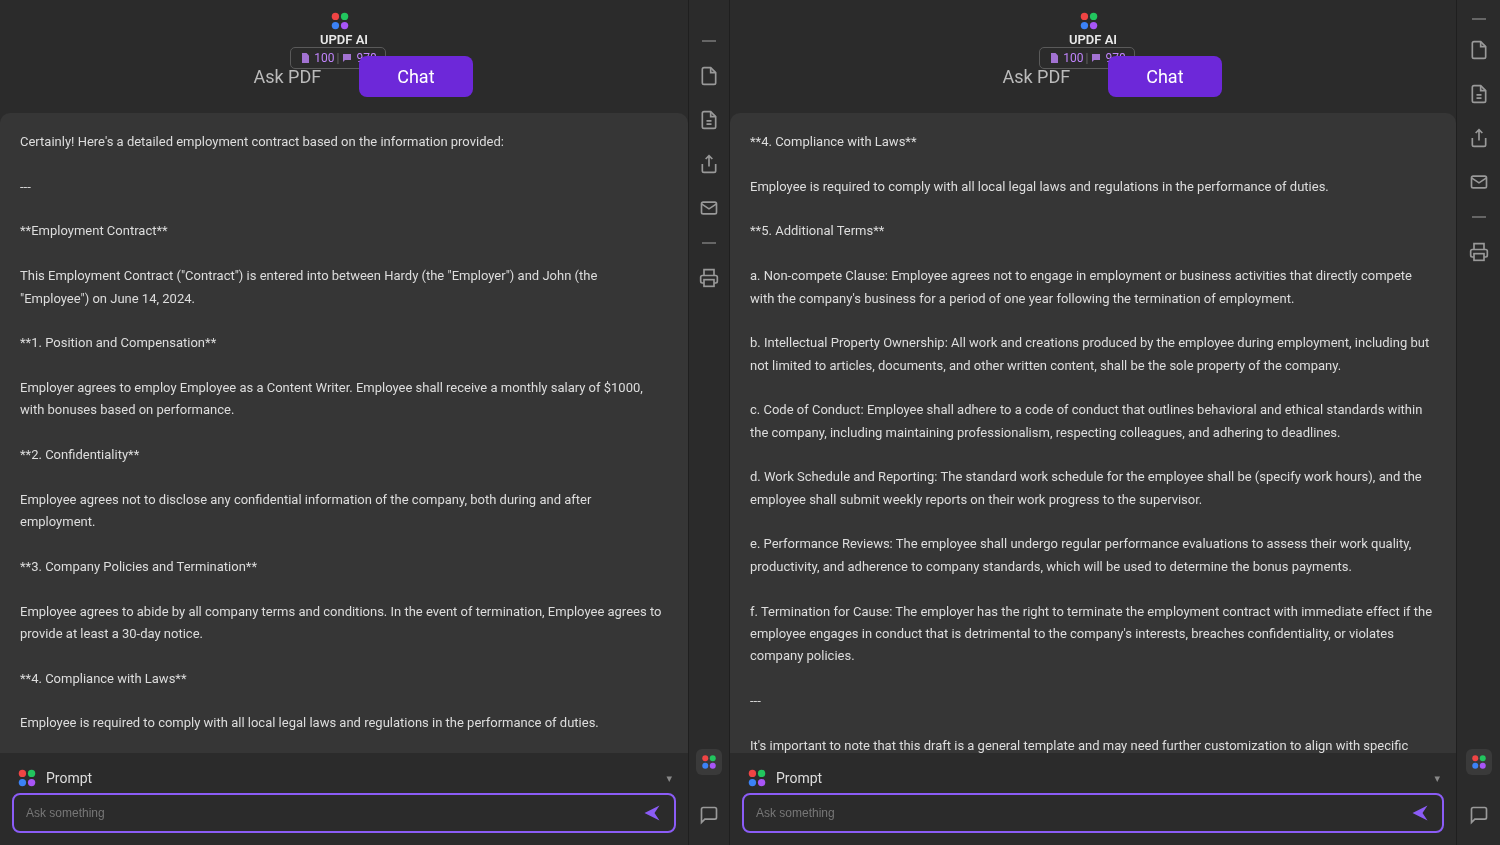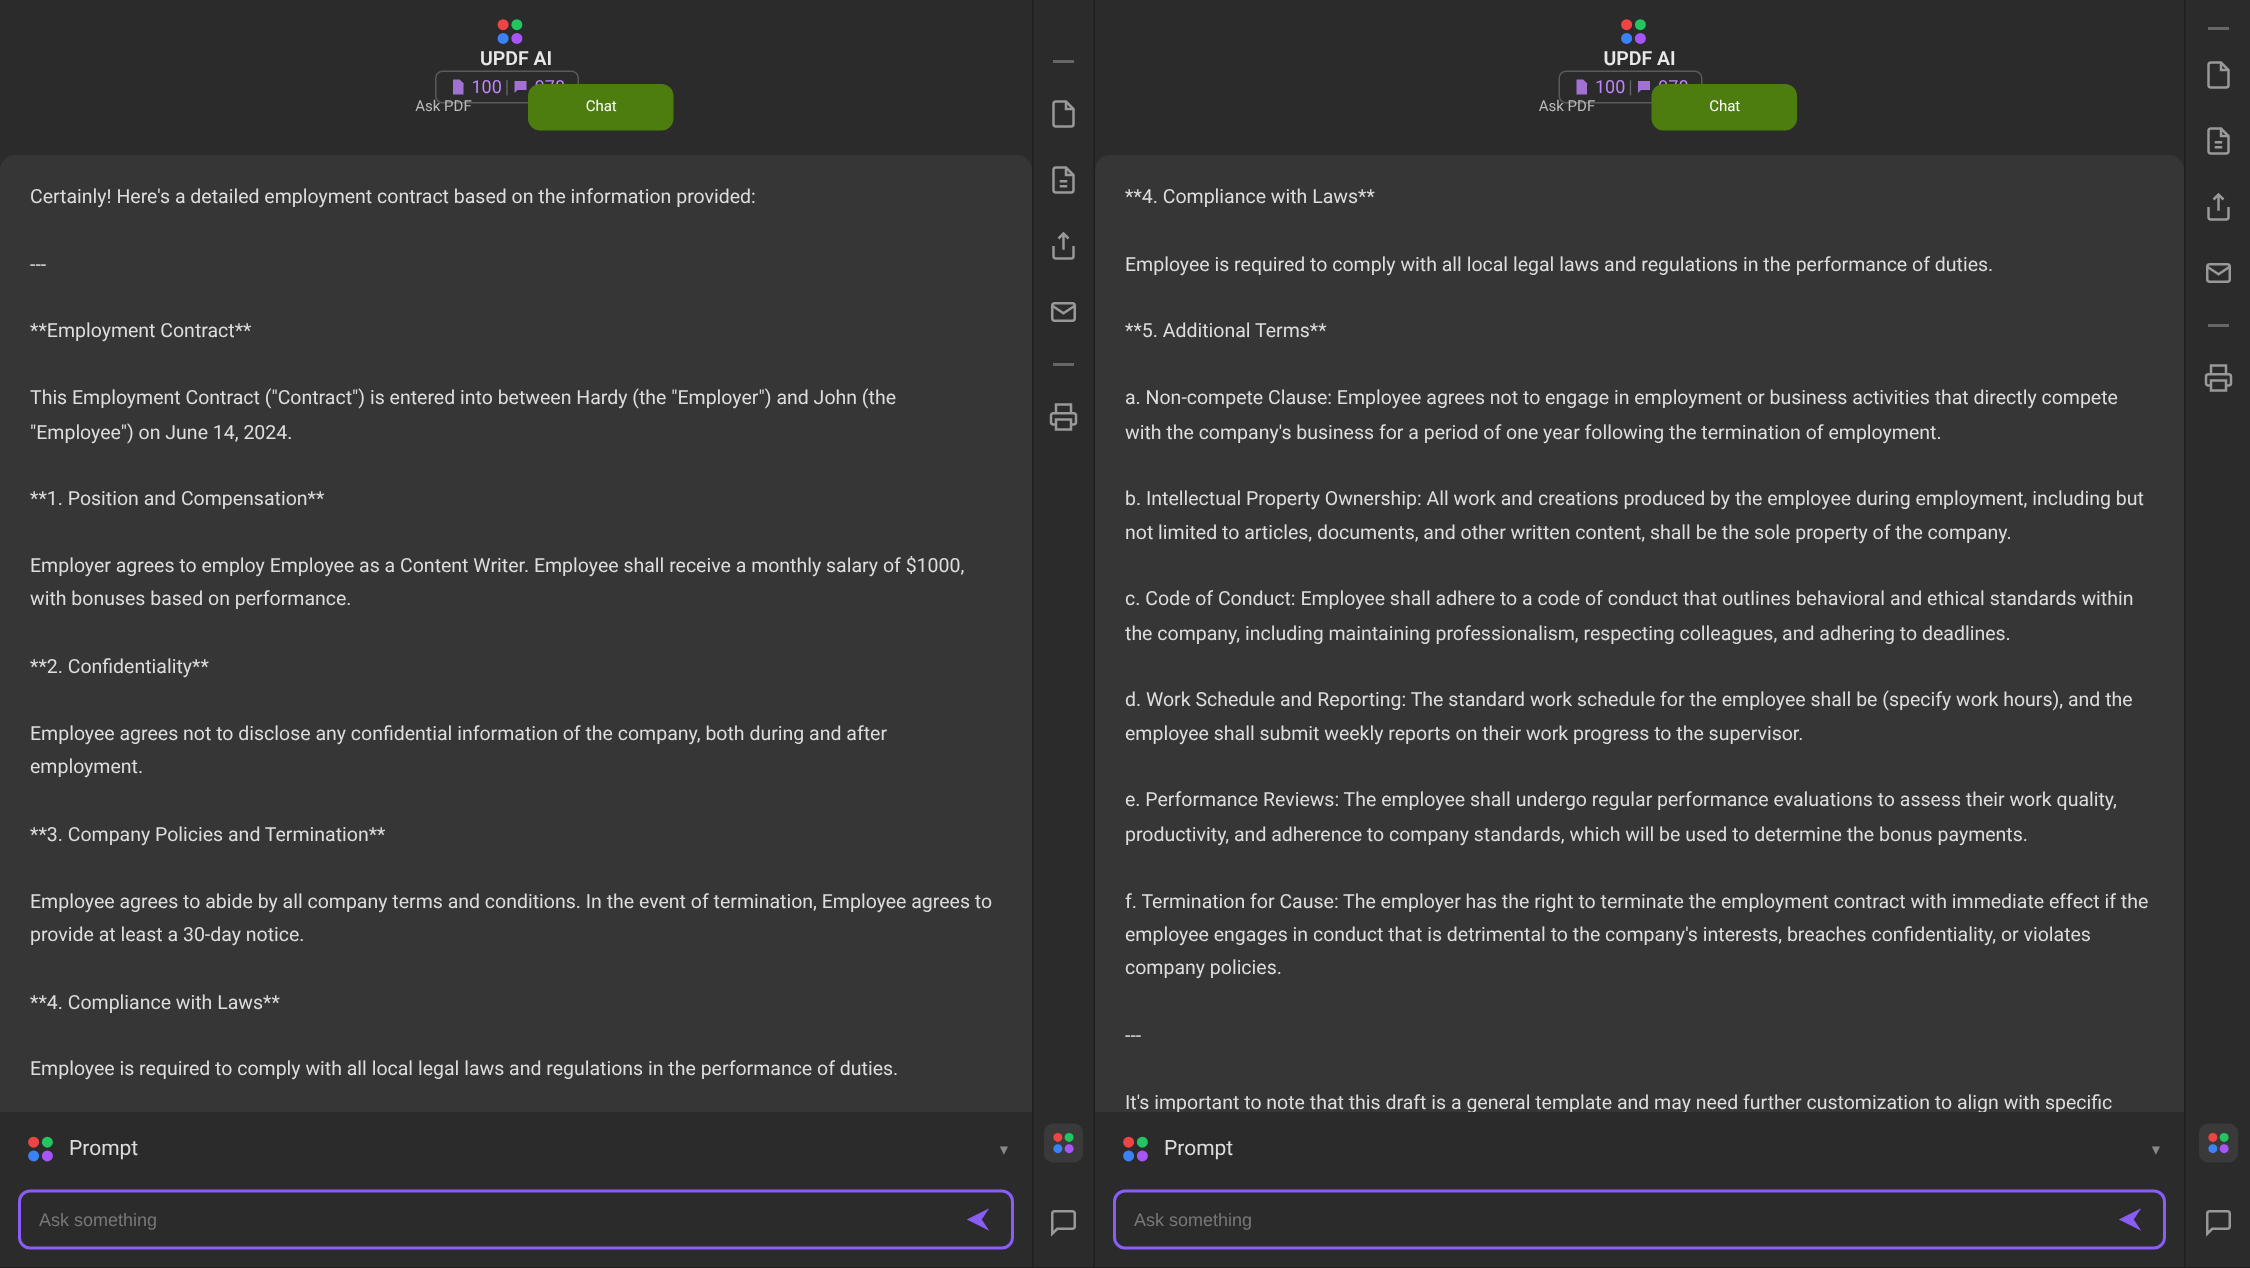--- a/index.html
+++ b/index.html
@@ -73,27 +73,27 @@
       justify-content: center;
       padding: 12px 0 8px 0;
     }
     .tab-group {
       display: flex;
       background: transparent;
       border-radius: 8px;
     }
     .tab {
       padding: 10px 38px;
-      font-size: 10px;
+      font-size: 18px;
       color: #bbb;
       cursor: pointer;
       border-radius: 8px;
     }
     .tab.active {
-      background: #4d7c0f;
+      background: #6d28d9;
       color: #fff;
     }
     .chat-area {
       flex: 1;
       overflow-y: auto;
       padding: 8px 0;
       position: relative;
     }
     .bubble {
       background: #363636;
@@ -105,21 +105,21 @@
       white-space: pre-wrap;
       word-wrap: break-word;
     }
     .prompt-bar {
       padding: 8px 12px 12px 12px;
     }
     .prompt-header {
       display: flex;
       align-items: center;
       gap: 8px;
-      padding: 6px 4px 16px 4px;
+      padding: 6px 4px 4px 4px;
       cursor: pointer;
     }
     .prompt-logo {
       width: 22px;
       height: 22px;
     }
     .prompt-label {
       font-size: 14px;
       color: #ddd;
       flex: 1;

